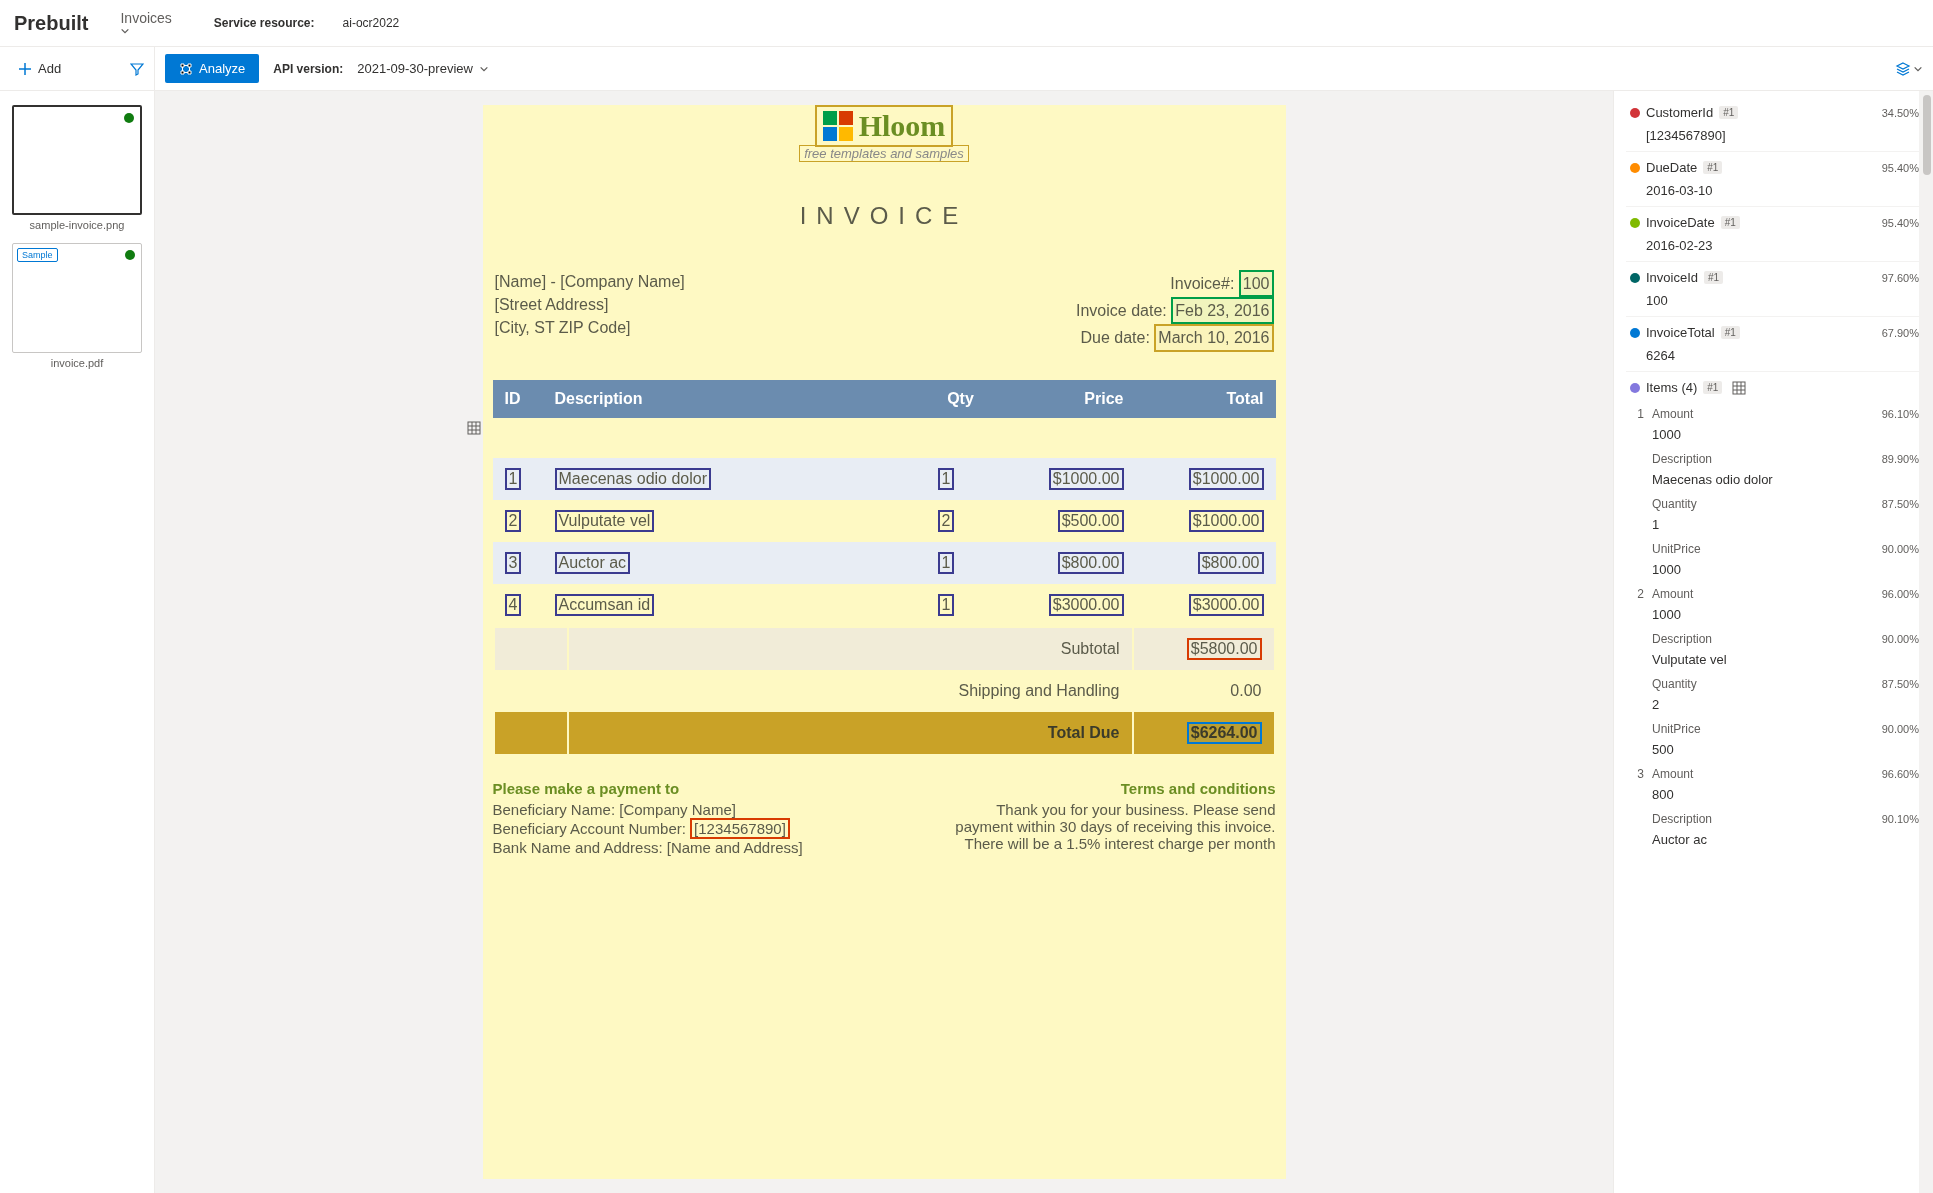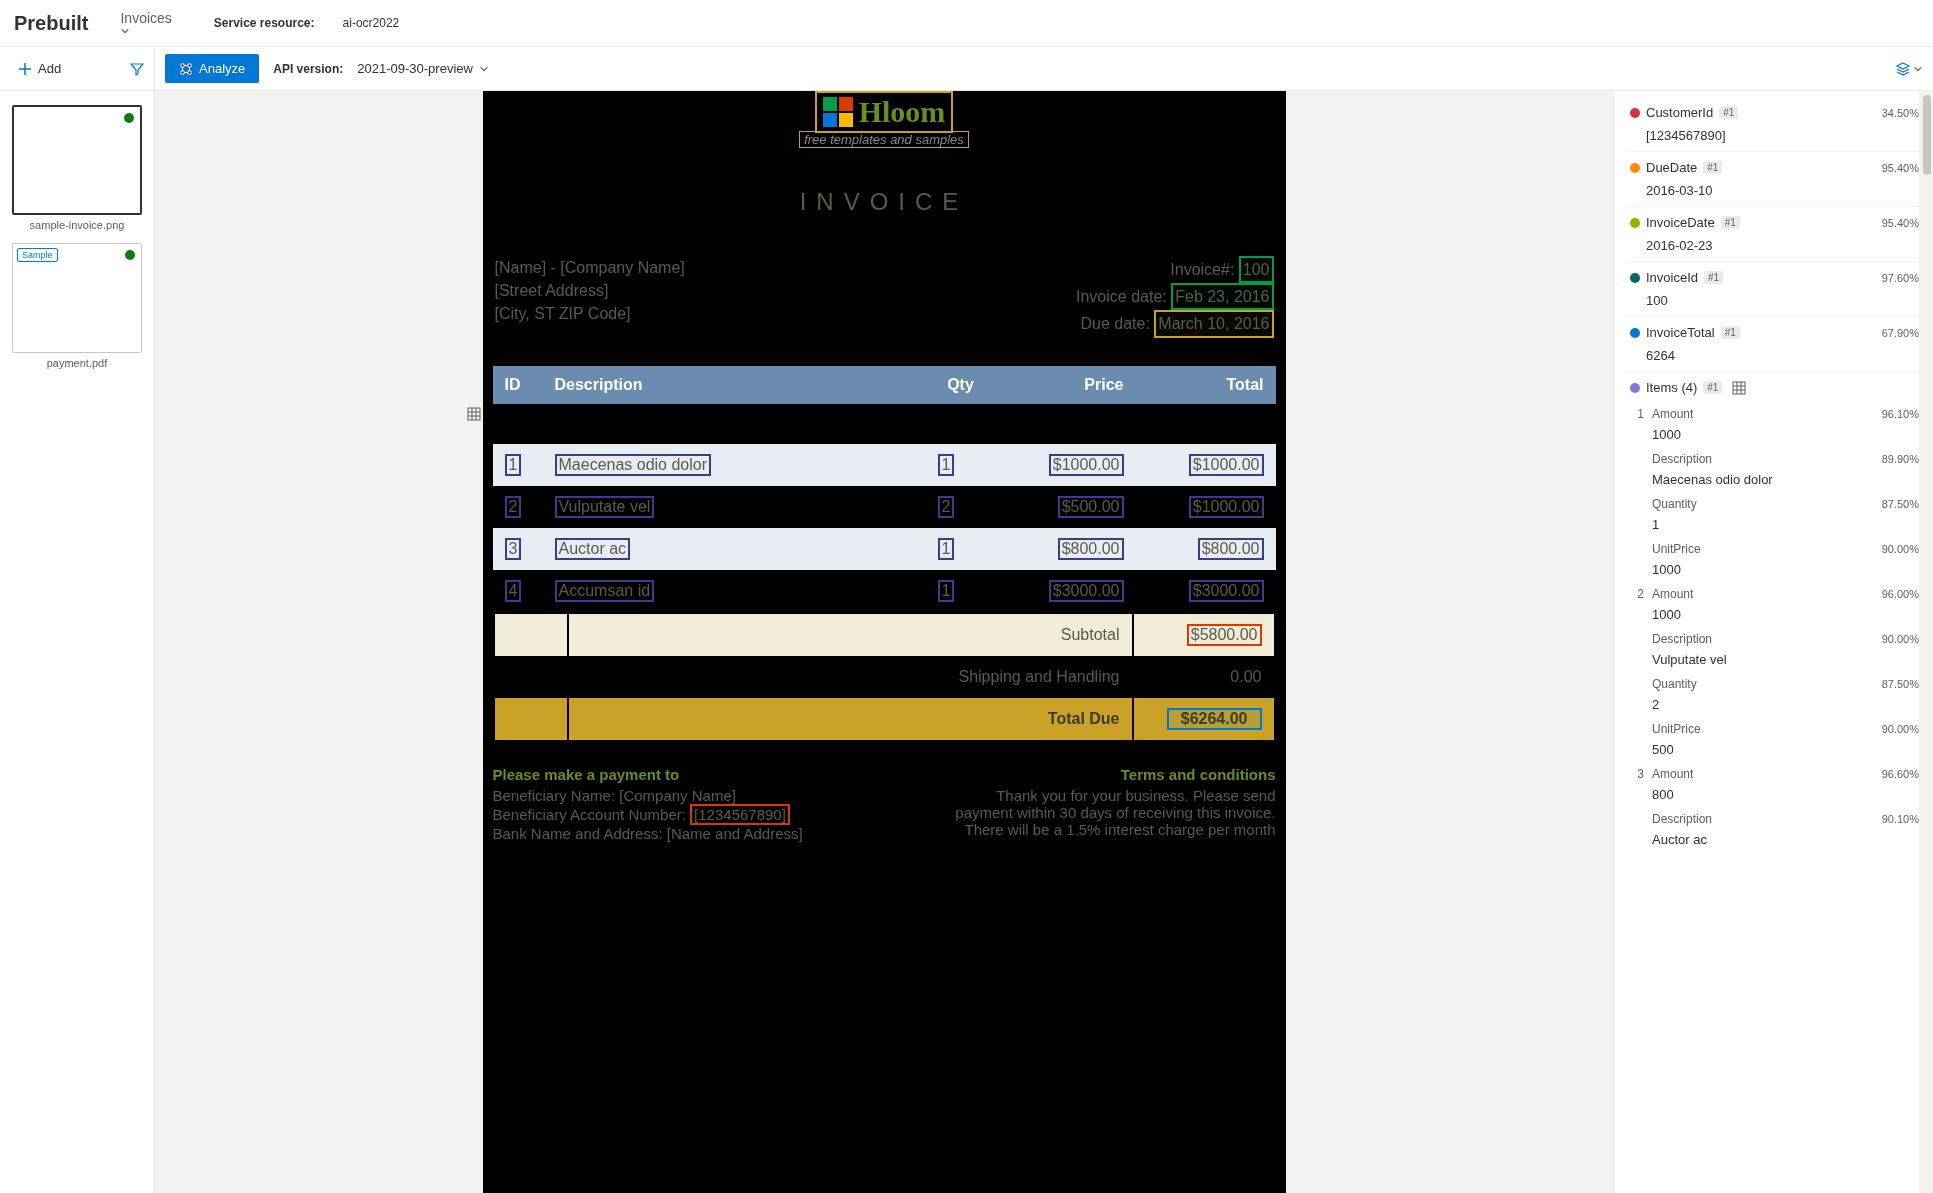--- a/index.html
+++ b/index.html
@@ -33,21 +33,21 @@
 .thumbs { width: 155px; border-right: 1px solid #edebe9; padding: 14px 12px; display: flex; flex-direction: column; gap: 12px; background:#fff; }
 .thumb { position: relative; cursor: pointer; }
 .thumb-box { border: 1px solid #c8c6c4; border-radius: 2px; background: #fff; height: 110px; display:flex; align-items:center; justify-content:center; overflow:hidden; position:relative; }
 .thumb.selected .thumb-box { border: 2px solid #323130; }
 .thumb-dot { position: absolute; top: 6px; right: 6px; width: 10px; height: 10px; border-radius: 50%; background: #107c10; }
 .thumb-label { text-align: center; font-size: 11px; color: #605e5c; margin-top: 4px; }
 .sample-badge { position:absolute; top:4px; left:4px; font-size:9px; border:1px solid #0078d4; color:#0078d4; padding:1px 4px; border-radius:2px; background:#fff; }
 
 
 .canvas-wrap { flex: 1; background: #f3f2f1; position: relative; overflow: auto; display:flex; justify-content:center; }
-.doc { width: 803px; background: #000000; margin: 0; position:relative; font-family: "Trebuchet MS", Arial, sans-serif; color:#5b5b4a; }
+.doc { width: 803px; background: #fef9c3; margin: 14px; position:relative; font-family: "Trebuchet MS", Arial, sans-serif; color:#5b5b4a; }
 .doc-inner { padding: 0 10px; }
 
 .logo-row { display:flex; justify-content:center; margin-top:0; }
 .logo-box { border:2px solid #c9a227; padding:2px 6px; display:flex; align-items:center; gap:6px; }
 .logo-sq { display:grid; grid-template-columns: 14px 14px; grid-template-rows:14px 14px; gap:2px; }
 .logo-sq div:nth-child(1){background:#009e49;} .logo-sq div:nth-child(2){background:#d83b01;} .logo-sq div:nth-child(3){background:#0078d4;} .logo-sq div:nth-child(4){background:#ffb900;}
 .logo-text { font-size:30px; font-weight:bold; color:#6b8e23; font-family: Georgia, serif; }
 .logo-sub { text-align:center; font-style:italic; font-size:13px; color:#888; border:1px solid #c9a227; display:inline-block; padding:0 4px; margin-top:-2px; }
 .logo-col { display:flex; flex-direction:column; align-items:center; }
 
@@ -70,21 +70,21 @@
 
 .table-icon { position:absolute; left:-16px; top:316px; width:14px; height:14px; color:#605e5c; }
 
 .totals { width:100%; font-size:16px; }
 .totals tr td { padding:10px 12px; }
 .totals .lbl { text-align:right; }
 .totals .val { text-align:right; width:140px; }
 .tot-sub { background:#f1ecd8; }
 .tot-due { background:#c9a227; font-weight:bold; color:#3b3b2a; }
 .box-red { border:2px solid #d83b01; padding:0 2px; display:inline-block; }
-.box-blue { border:2px solid #0078d4; padding:0 12px; display:inline-block; background:rgba(0,120,212,0.08);}
+.box-blue { border:2px solid #0078d4; padding:0 2px; display:inline-block; background:rgba(0,120,212,0.08);}
 
 .footer-row { display:flex; justify-content:space-between; margin-top:24px; gap:20px; font-size:15px; }
 .footer-row h4 { color:#6b8e23; font-weight:bold; margin-bottom:4px; }
 .footer-right { text-align:right; }
 
 
 .panel { width: 320px; border-left: 1px solid #edebe9; display:flex; flex-direction:column; background:#fff; position:relative; }
 .panel-scroll-fake { position:absolute; right:0; top:0; bottom:0; width:14px; background:#f3f2f1; }
 .panel-scroll-fake::after { content:""; position:absolute; right:2px; top:4px; width:8px; height:80px; background:#c8c6c4; border-radius:4px; }
 .panel-tabs { display:flex; gap:18px; padding:10px 14px 0; border-bottom:1px solid #edebe9; }
@@ -176,21 +176,21 @@
           <div class="thumb-box">
             <span class="thumb-dot"></span>
           </div>
           <div class="thumb-label">sample-invoice.png</div>
         </div>
         <div class="thumb">
           <div class="thumb-box">
             <span class="sample-badge">Sample</span>
             <span class="thumb-dot"></span>
           </div>
-          <div class="thumb-label">payment.pdf</div>
+          <div class="thumb-label">invoice.pdf</div>
         </div>
       </div>
 
     <div class="canvas-wrap">
       <div class="doc">
         <svg class="table-icon" viewBox="0 0 14 14">
             <rect x="1" y="1" width="12" height="12" stroke="#605e5c" fill="none"></rect>
             <path d="M1 5h12M1 9h12M5 1v12M9 1v12" stroke="#605e5c"></path>
           </svg>
         <div class="doc-inner">

